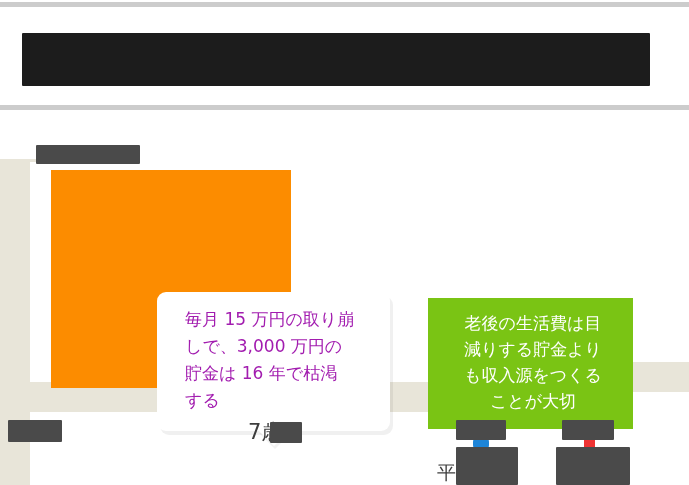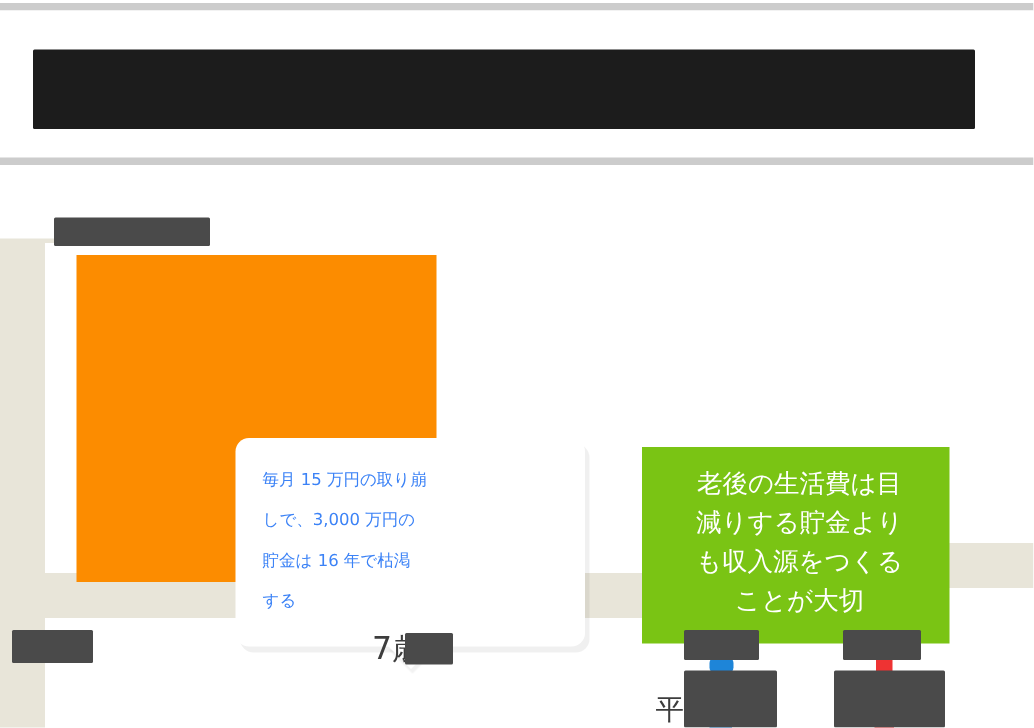--- a/index.html
+++ b/index.html
@@ -139,24 +139,24 @@
   .bubble {
     position: absolute;
     left: 157px; top: 182px;
     width: 233px; height: 139px;
     background: #ffffff;
     border-radius: 9px;
     box-shadow: 3px 4px 0 rgba(0,0,0,0.06);
   }
   .bubble-text {
     position: absolute;
-    left: 18px; top: 14px;
+    left: 28px; top: 14px;
     width: 200px;
-    color: #3b82f6;
-    font-size: 11px;
+    color: #a21caf;
+    font-size: 17px;
     line-height: 27px;
     font-family: "DejaVu Sans", "Liberation Sans", sans-serif;
     white-space: pre-wrap;
   }
   .bubble-tail {
     position: absolute;
     left: 258px; top: 320px;
     width: 0; height: 0;
     border-left: 16px solid transparent;
     border-right: 16px solid transparent;

